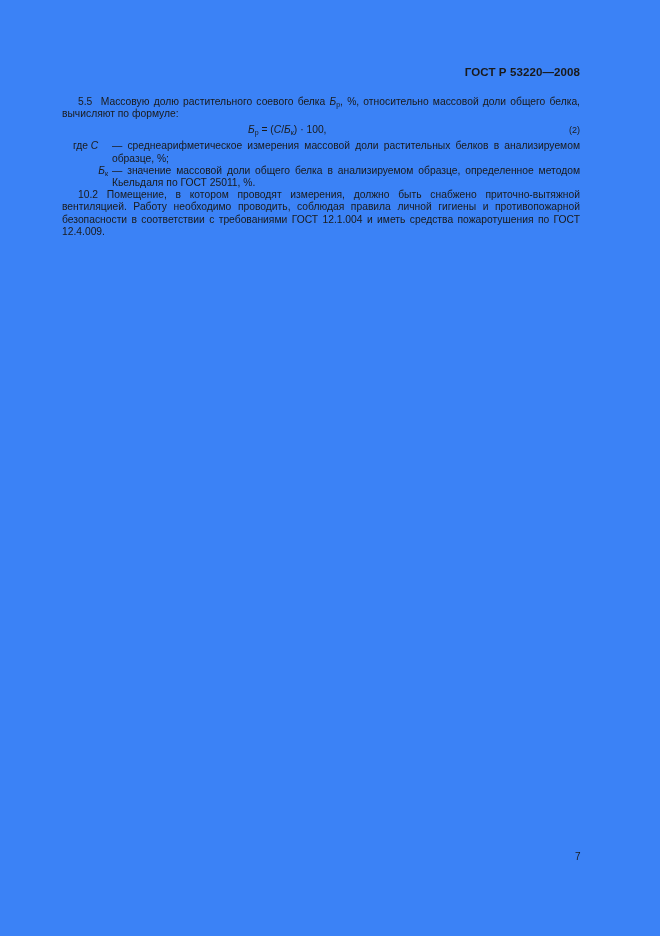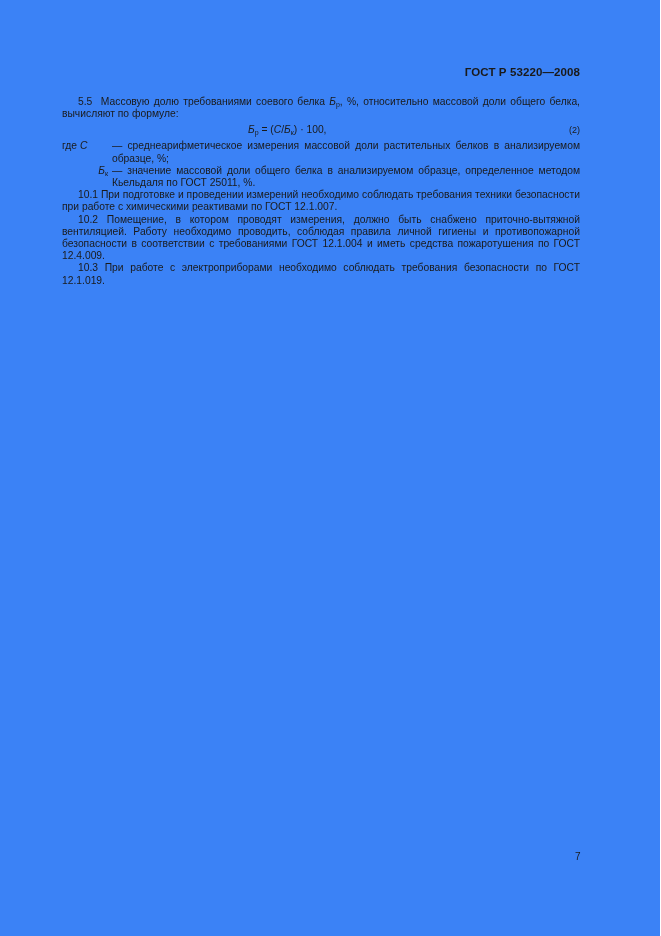--- a/index.html
+++ b/index.html
@@ -10,54 +10,52 @@
   .body-text { position: absolute; left: 62px; width: 518px; font-size: 10.3px; line-height: 12.2px; text-align: justify; }
   .p { margin: 0; }
   .indent { text-indent: 16px; }
   .formula { position: relative; height: 14px; margin: 4px 0 2px 0; }
   .formula .expr { position: absolute; left: 186px; top: 0; }
   .formula .num { position: absolute; right: 0; top: 0; font-size: 9px; }
   i { font-style: italic; }
   sub { font-size: 7px; vertical-align: -2px; line-height: 0; }
   .def { display: flex; }
   .def .term { width: 54px; flex: none; text-align: right; white-space: nowrap; }
-  .def .term-left { text-align: left; }
+  .def .term-left { text-align: center; }
   .def .desc { flex: 1; }
   .heading { font-size: 12.8px; font-weight: bold; margin: 14px 0 12px 14px; }
   .pagenum { position: absolute; top: 851px; left: 575px; font-size: 10px; }
 </style>
 </head>
 <body>
 
 <div class="page">
 
   <div class="header">ГОСТ Р 53220—2008</div>
 
   <div class="body-text" style="top:96px;">
 
     <p class="p indent">
       <span>5.5</span>&nbsp;
-      <span>Массовую долю требованиями соевого белка </span><i>Б</i><sub>р</sub><span>, %, относительно массовой доли общего белка, вычисляют по формуле:</span>
+      <span>Массовую долю растительного соевого белка </span><i>Б</i><sub>р</sub><span>, %, относительно массовой доли общего белка, вычисляют по формуле:</span>
     </p>
 
     <div class="formula">
       <span class="expr"><i>Б</i><sub>р</sub><span> = (</span><i>C</i><span>/</span><i>Б</i><sub>к</sub><span>) · 100,</span></span>
       <span class="num">(2)</span>
     </div>
 
     <div class="def">
       <span class="term term-left" style="width:50px;"><span>где </span><i>C</i>&nbsp;</span>
       <span class="desc">— среднеарифметическое измерения массовой доли растительных белков в анализируемом образце, %;</span>
     </div>
 
     <div class="def">
       <span class="term" style="width:50px; padding-right:4px; box-sizing:border-box;"><i>Б</i><sub>к</sub></span>
       <span class="desc">— значение массовой доли общего белка в анализируемом образце, определенное методом Кьельдаля по ГОСТ 25011, %.</span>
     </div>
 
 
-    <p class="p indent">10.1 При подготовке и проведении измерений необходимо соблюдать требования техники безопасности при работе с химическими реактивами по ГОСТ 12.1.007.</p>
     <p class="p indent">10.2 Помещение, в котором проводят измерения, должно быть снабжено приточно-вытяжной вентиляцией. Работу необходимо проводить, соблюдая правила личной гигиены и противопожарной безопасности в соответствии с требованиями ГОСТ 12.1.004 и иметь средства пожаротушения по ГОСТ 12.4.009.</p>
-    <p class="p indent">10.3 При работе с электроприборами необходимо соблюдать требования безопасности по ГОСТ 12.1.019.</p>
   </div>
 
   <div class="pagenum">7</div>
 </div>
 
 </body></html>

